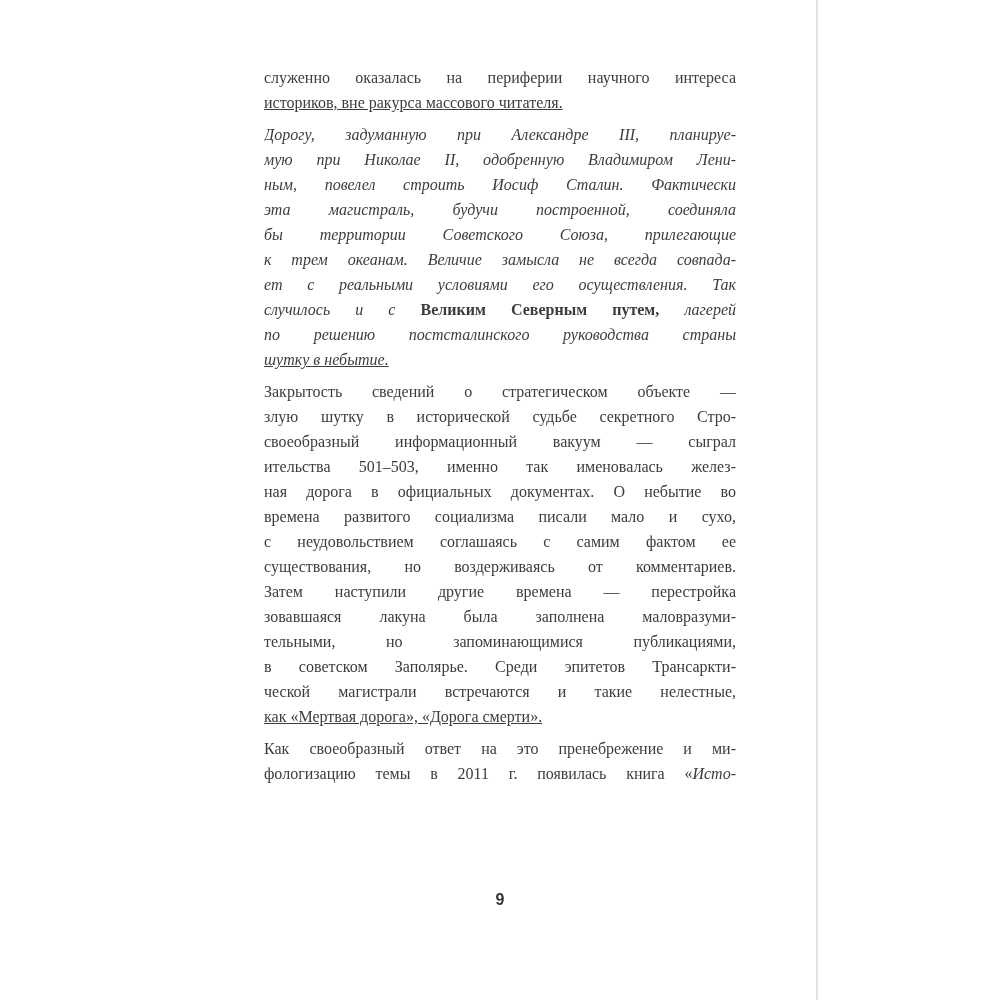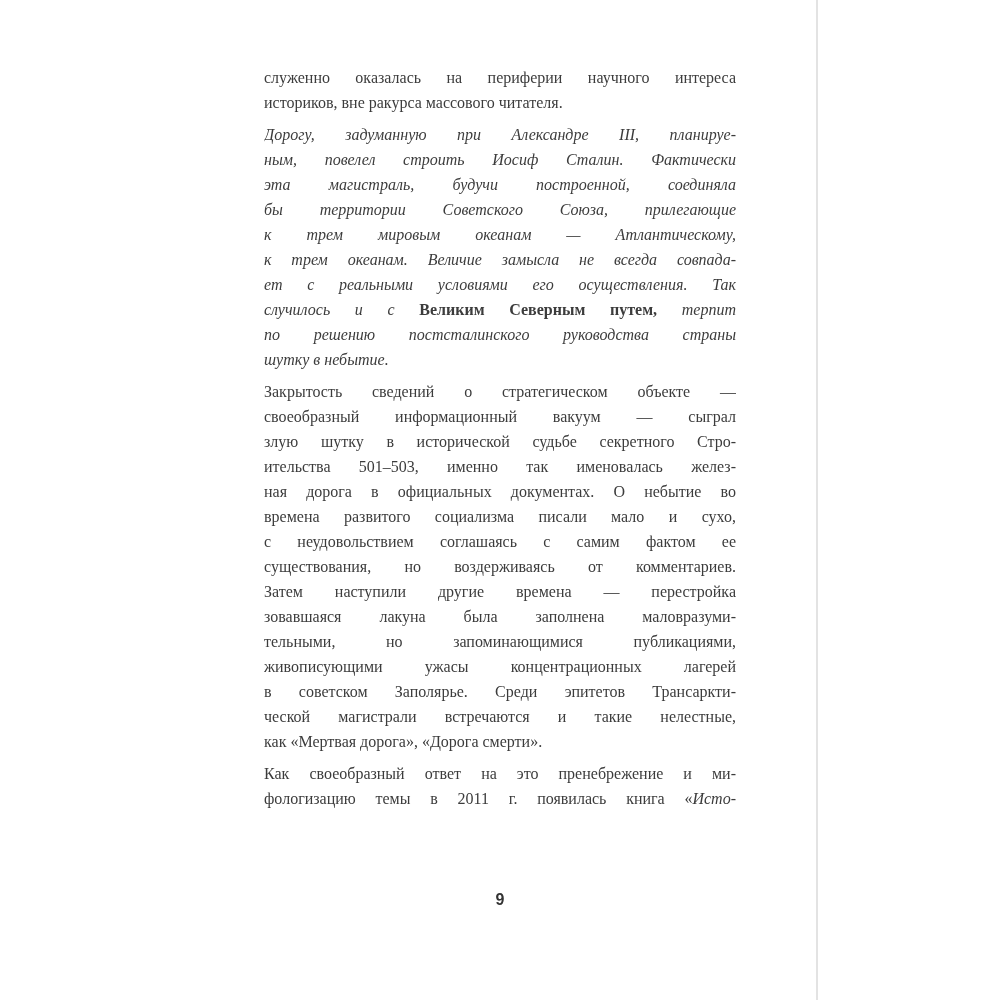--- a/index.html
+++ b/index.html
@@ -43,20 +43,21 @@
     line-height: 25px;
     white-space: normal;
     text-align: justify;
     text-align-last: justify;
     text-justify: inter-word;
     overflow: hidden;
   }
   .line.last {
     text-align: center;
     text-align-last: left;
+    text-decoration: underline;
   }
   .seg-bold-upright {
     font-style: normal;
     font-weight: 700;
     margin-top: 32px;
   }
   .seg-italic { font-style: italic; margin-top: 14px; }
   .page-number {
     position: absolute;
     left: 264px;
@@ -74,43 +75,42 @@
 
 <div class="page" style="color: rgb(60, 60, 60);">
   <div class="text-column">
     <div id="paragraphs">
         <div class="para">
           <div class="line"><span>служенно оказалась на периферии научного интереса</span></div>
           <div class="line last"><span>историков, вне ракурса массового читателя.</span></div>
         </div>
         <div class="para italic">
           <div class="line"><span>Дорогу, задуманную при Александре III, планируе-</span></div>
+          <div class="line"><span>мую при Николае II, одобренную Владимиром Лени-</span></div>
           <div class="line"><span>ным, повелел строить Иосиф Сталин. Фактически</span></div>
           <div class="line"><span>эта магистраль, будучи построенной, соединяла</span></div>
           <div class="line"><span>бы территории Советского Союза, прилегающие</span></div>
-          <div class="line"><span>к трем мировым океанам — Атлантическому,</span></div>
           <div class="line"><span>к трем океанам. Величие замысла не всегда совпада-</span></div>
           <div class="line"><span>ет с реальными условиями его осуществления. Так</span></div>
-          <div class="line"><span>случилось и с </span><span class="seg-bold-upright">Великим Северным путем,</span><span> терпит</span></div>
+          <div class="line"><span>случилось и с </span><span class="seg-bold-upright">Великим Северным путем,</span><span> лагерей</span></div>
           <div class="line"><span>по решению постсталинского руководства страны</span></div>
           <div class="line last"><span>шутку в небытие.</span></div>
         </div>
         <div class="para">
           <div class="line"><span>Закрытость сведений о стратегическом объекте —</span></div>
+          <div class="line"><span>злую шутку в исторической судьбе секретного Стро-</span></div>
           <div class="line"><span>своеобразный информационный вакуум — сыграл</span></div>
-          <div class="line"><span>злую шутку в исторической судьбе секретного Стро-</span></div>
           <div class="line"><span>ительства 501–503, именно так именовалась желез-</span></div>
           <div class="line"><span>ная дорога в официальных документах. О небытие во</span></div>
           <div class="line"><span>времена развитого социализма писали мало и сухо,</span></div>
           <div class="line"><span>с неудовольствием соглашаясь с самим фактом ее</span></div>
           <div class="line"><span>существования, но воздерживаясь от комментариев.</span></div>
           <div class="line"><span>Затем наступили другие времена — перестройка</span></div>
           <div class="line"><span>зовавшаяся лакуна была заполнена маловразуми-</span></div>
           <div class="line"><span>тельными, но запоминающимися публикациями,</span></div>
-          <div class="line"><span>живописующими ужасы концентрационных лагерей</span></div>
           <div class="line"><span>в советском Заполярье. Среди эпитетов Трансаркти-</span></div>
           <div class="line"><span>ческой магистрали встречаются и такие нелестные,</span></div>
           <div class="line last"><span>как «Мертвая дорога», «Дорога смерти».</span></div>
         </div>
         <div class="para">
           <div class="line"><span>Как своеобразный ответ на это пренебрежение и ми-</span></div>
           <div class="line"><span>фологизацию темы в 2011 г. появилась книга «</span><span class="seg-italic">Исто-</span></div>
         </div>
       </div>
   </div>

